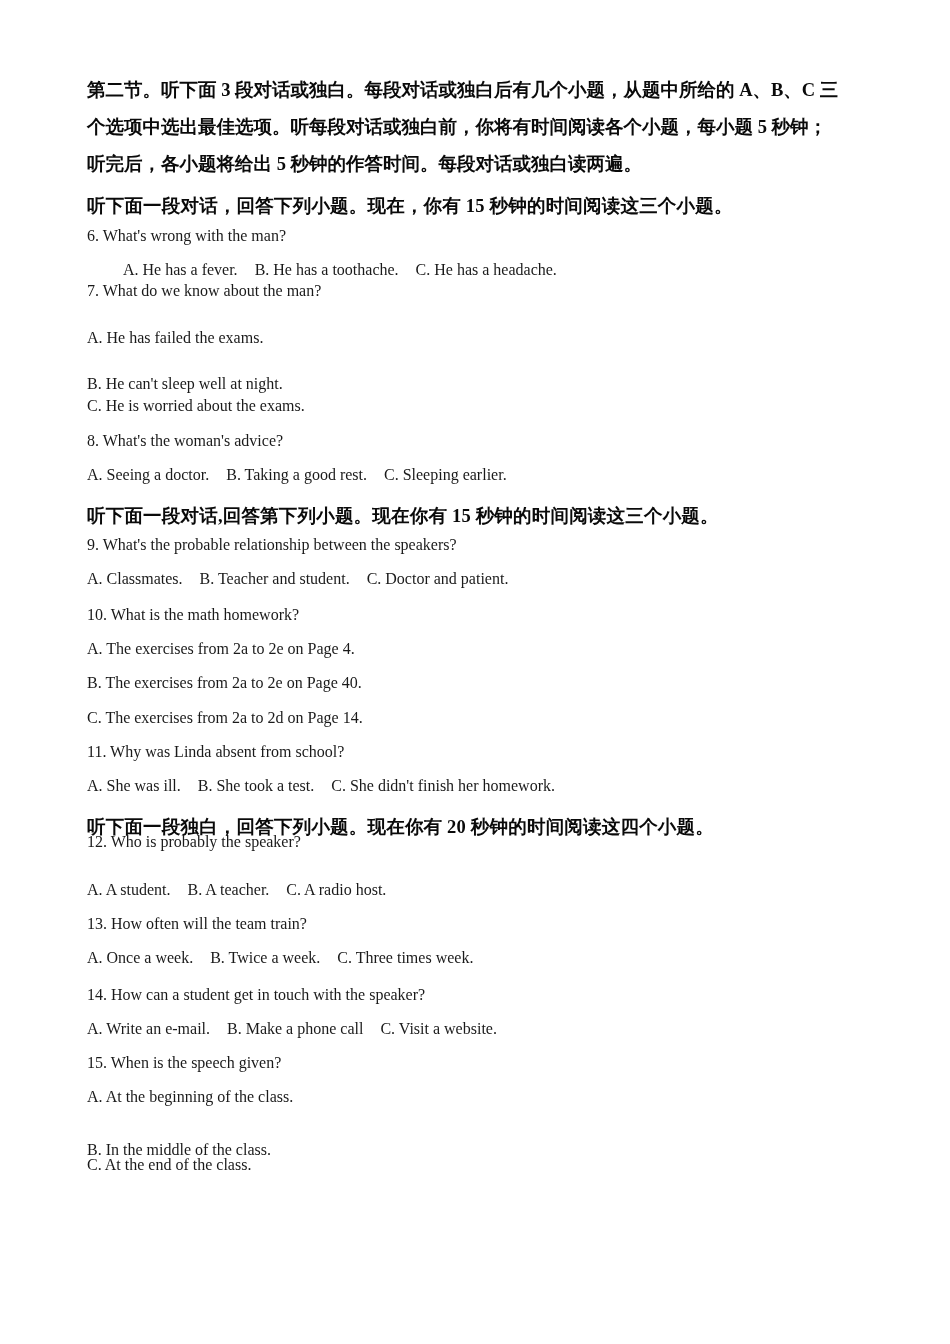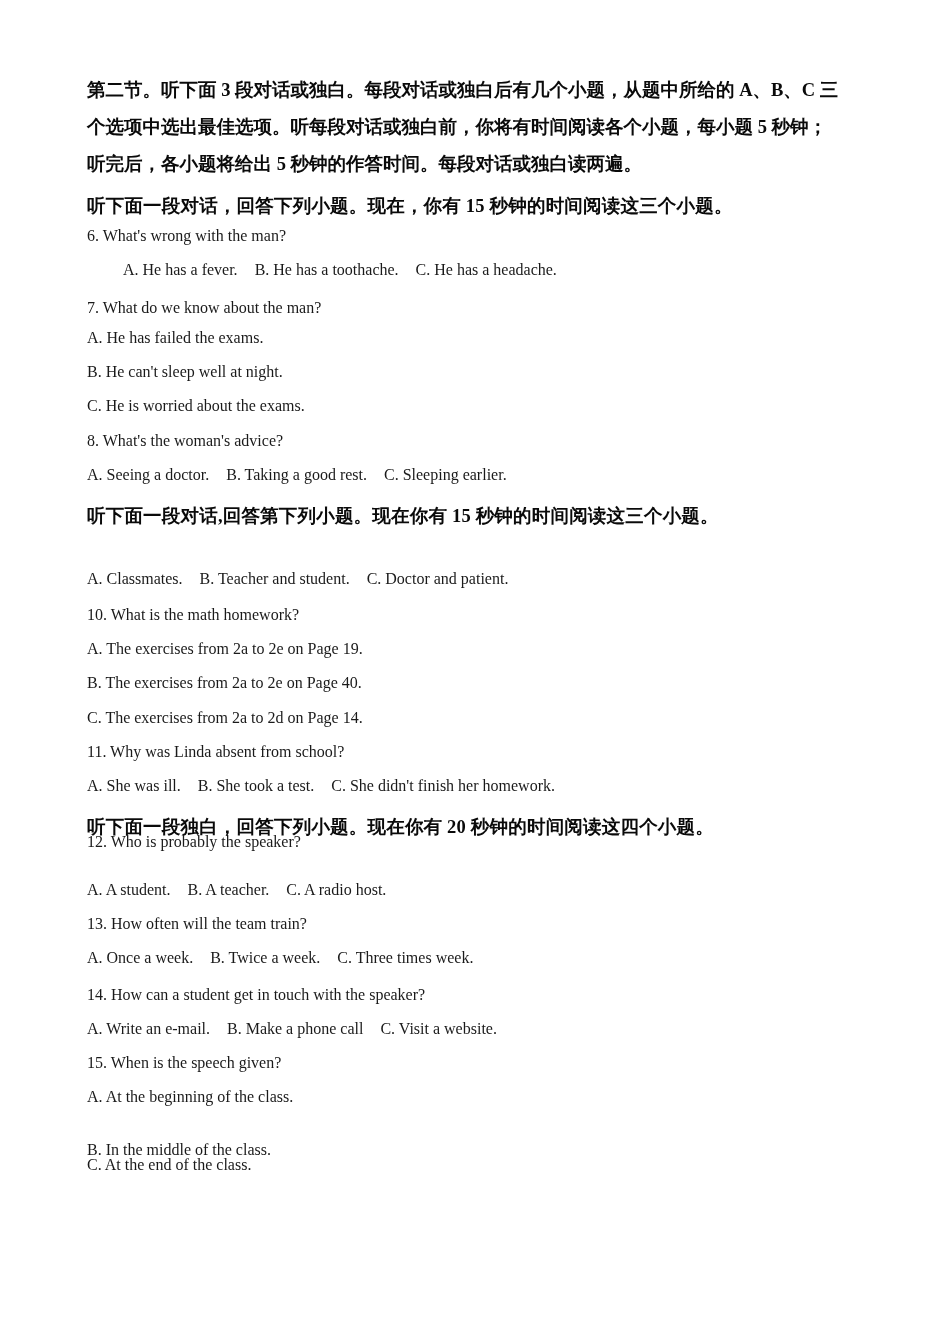--- a/index.html
+++ b/index.html
@@ -56,34 +56,35 @@
 
   <div class="line intro" style="top:81px;">第二节。听下面 3 段对话或独白。每段对话或独白后有几个小题，从题中所给的 A、B、C 三</div>
   <div class="line intro" style="top:118px;">个选项中选出最佳选项。听每段对话或独白前，你将有时间阅读各个小题，每小题 5 秒钟；</div>
   <div class="line intro" style="top:155px;">听完后，各小题将给出 5 秒钟的作答时间。每段对话或独白读两遍。</div>
 
   <div class="line heading" style="top:191px;">听下面一段对话，回答下列小题。现在，你有 15 秒钟的时间阅读这三个小题。</div>
 
   <div class="line question" style="top:228px;">6. What's wrong with the man?</div>
   <div class="line option" style="top:262px;margin-left:36px;"><span>A. He has a fever.</span><span class="opt-gap"></span><span>B. He has a toothache.</span><span class="opt-gap"></span><span>C. He has a headache.</span></div>
 
-  <div class="line question" style="top:300px;font-family:Liberation Serif, serif;">7. What do we know about the man?</div>
+  <div class="line question" style="top:283px;font-family:Liberation Serif, serif;">7. What do we know about the man?</div>
   <div class="line option" style="top:330px;">A. He has failed the exams.</div>
-  <div class="line option" style="top:364px;">B. He can't sleep well at night.</div>
+  <div class="line option" style="top:376px;">B. He can't sleep well at night.</div>
   <div class="line option" style="top:398px;">C. He is worried about the exams.</div>
 
   <div class="line question" style="top:433px;">8. What's the woman's advice?</div>
   <div class="line option" style="top:467px;"><span>A. Seeing a doctor.</span><span class="opt-gap"></span><span>B. Taking a good rest.</span><span class="opt-gap"></span><span>C. Sleeping earlier.</span></div>
 
   <div class="line heading" style="top:501px;">听下面一段对话,回答第下列小题。现在你有 15 秒钟的时间阅读这三个小题。</div>
 
+  <div class="line question" style="top:537px;">9. What's the probable relationship between the speakers?</div>
   <div class="line option" style="top:571px;"><span>A. Classmates.</span><span class="opt-gap"></span><span>B. Teacher and student.</span><span class="opt-gap"></span><span>C. Doctor and patient.</span></div>
 
   <div class="line question" style="top:607px;">10. What is the math homework?</div>
-  <div class="line option" style="top:641px;">A. The exercises from 2a to 2e on Page 19.</div>
+  <div class="line option" style="top:641px;">A. The exercises from 2a to 2e on Page 4.</div>
   <div class="line option" style="top:675px;text-align:center;">B. The exercises from 2a to 2e on Page 40.</div>
   <div class="line option" style="top:710px;">C. The exercises from 2a to 2d on Page 14.</div>
 
   <div class="line question" style="top:744px;">11. Why was Linda absent from school?</div>
   <div class="line option" style="top:778px;"><span>A. She was ill.</span><span class="opt-gap"></span><span>B. She took a test.</span><span class="opt-gap"></span><span>C. She didn't finish her homework.</span></div>
 
   <div class="line heading" style="top:812px;">听下面一段独白，回答下列小题。现在你有 20 秒钟的时间阅读这四个小题。</div>
 
   <div class="line question" style="top:834px;">12. Who is probably the speaker?</div>
   <div class="line option" style="top:882px;"><span>A. A student.</span><span class="opt-gap"></span><span>B. A teacher.</span><span class="opt-gap"></span><span>C. A radio host.</span></div>

